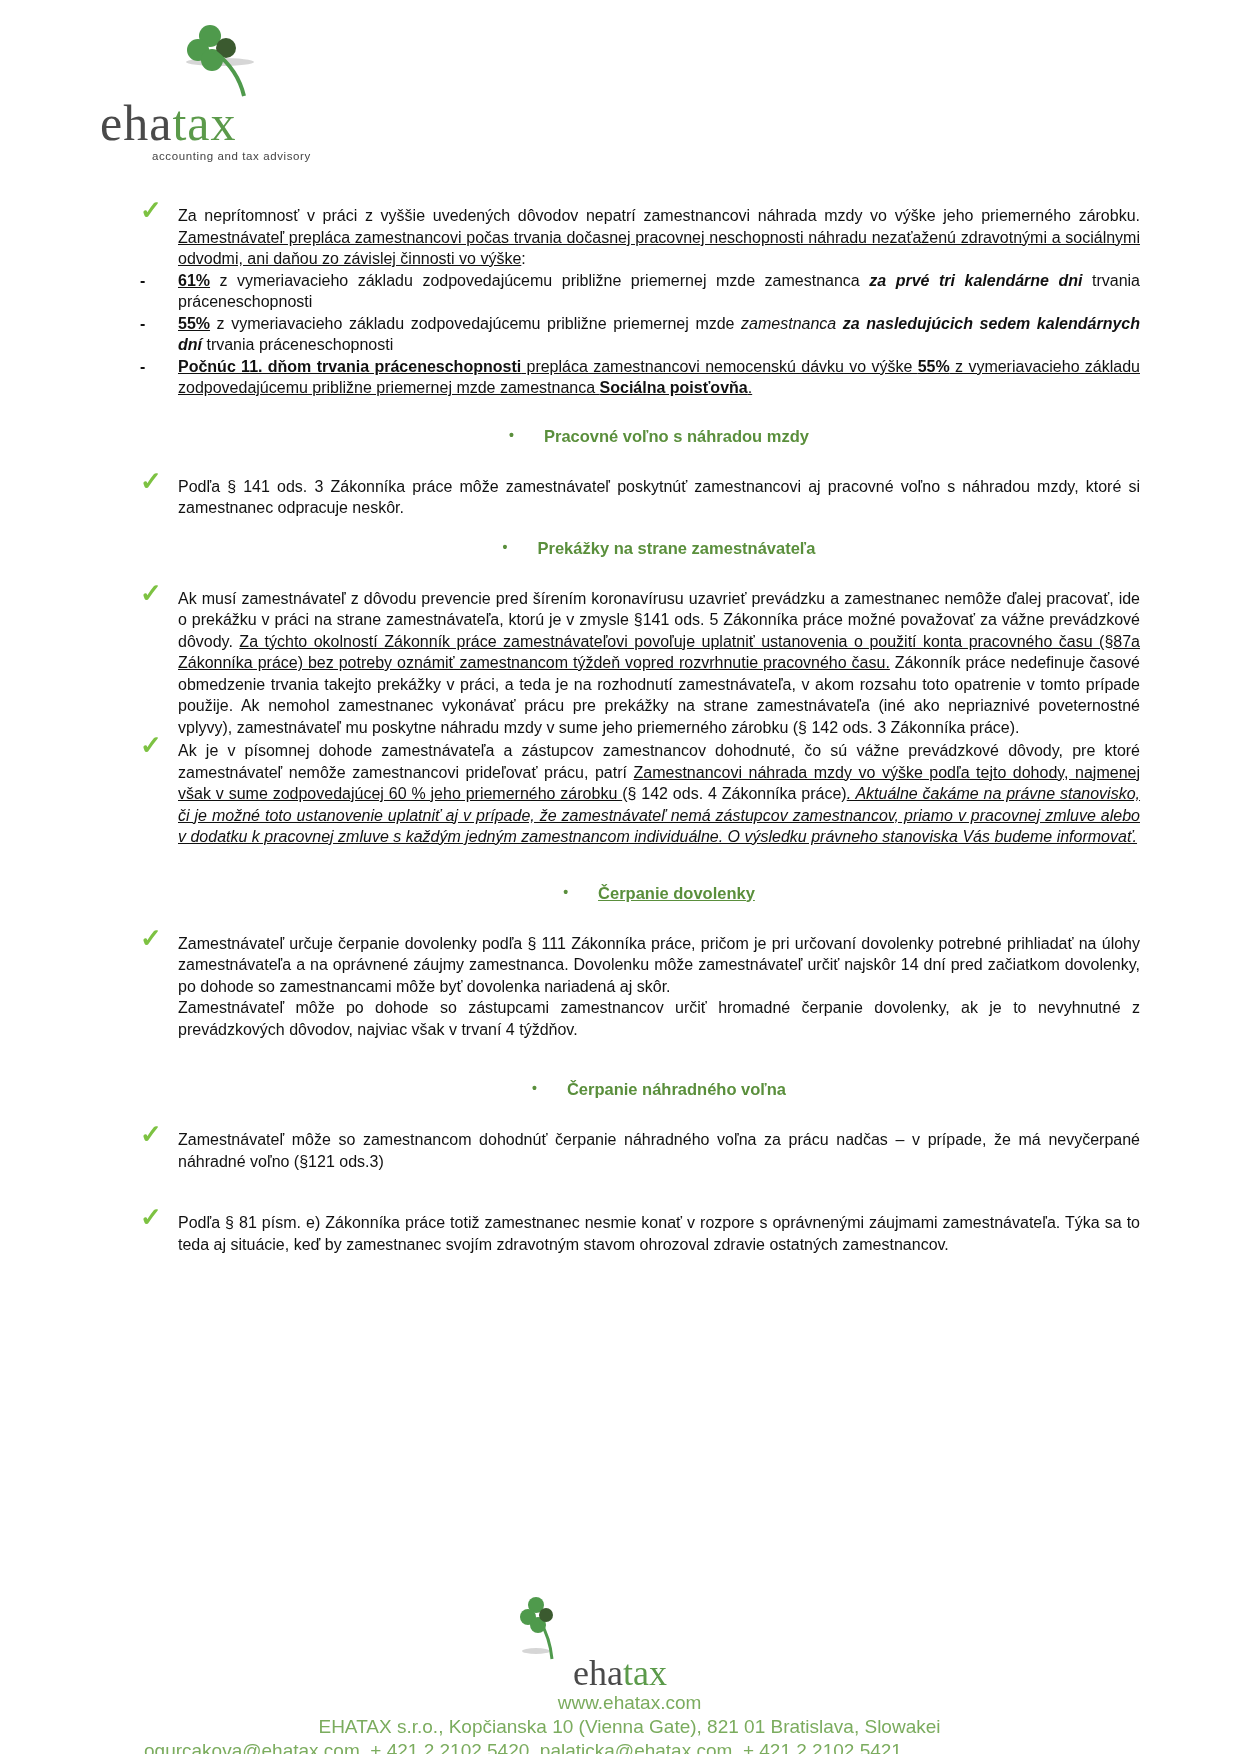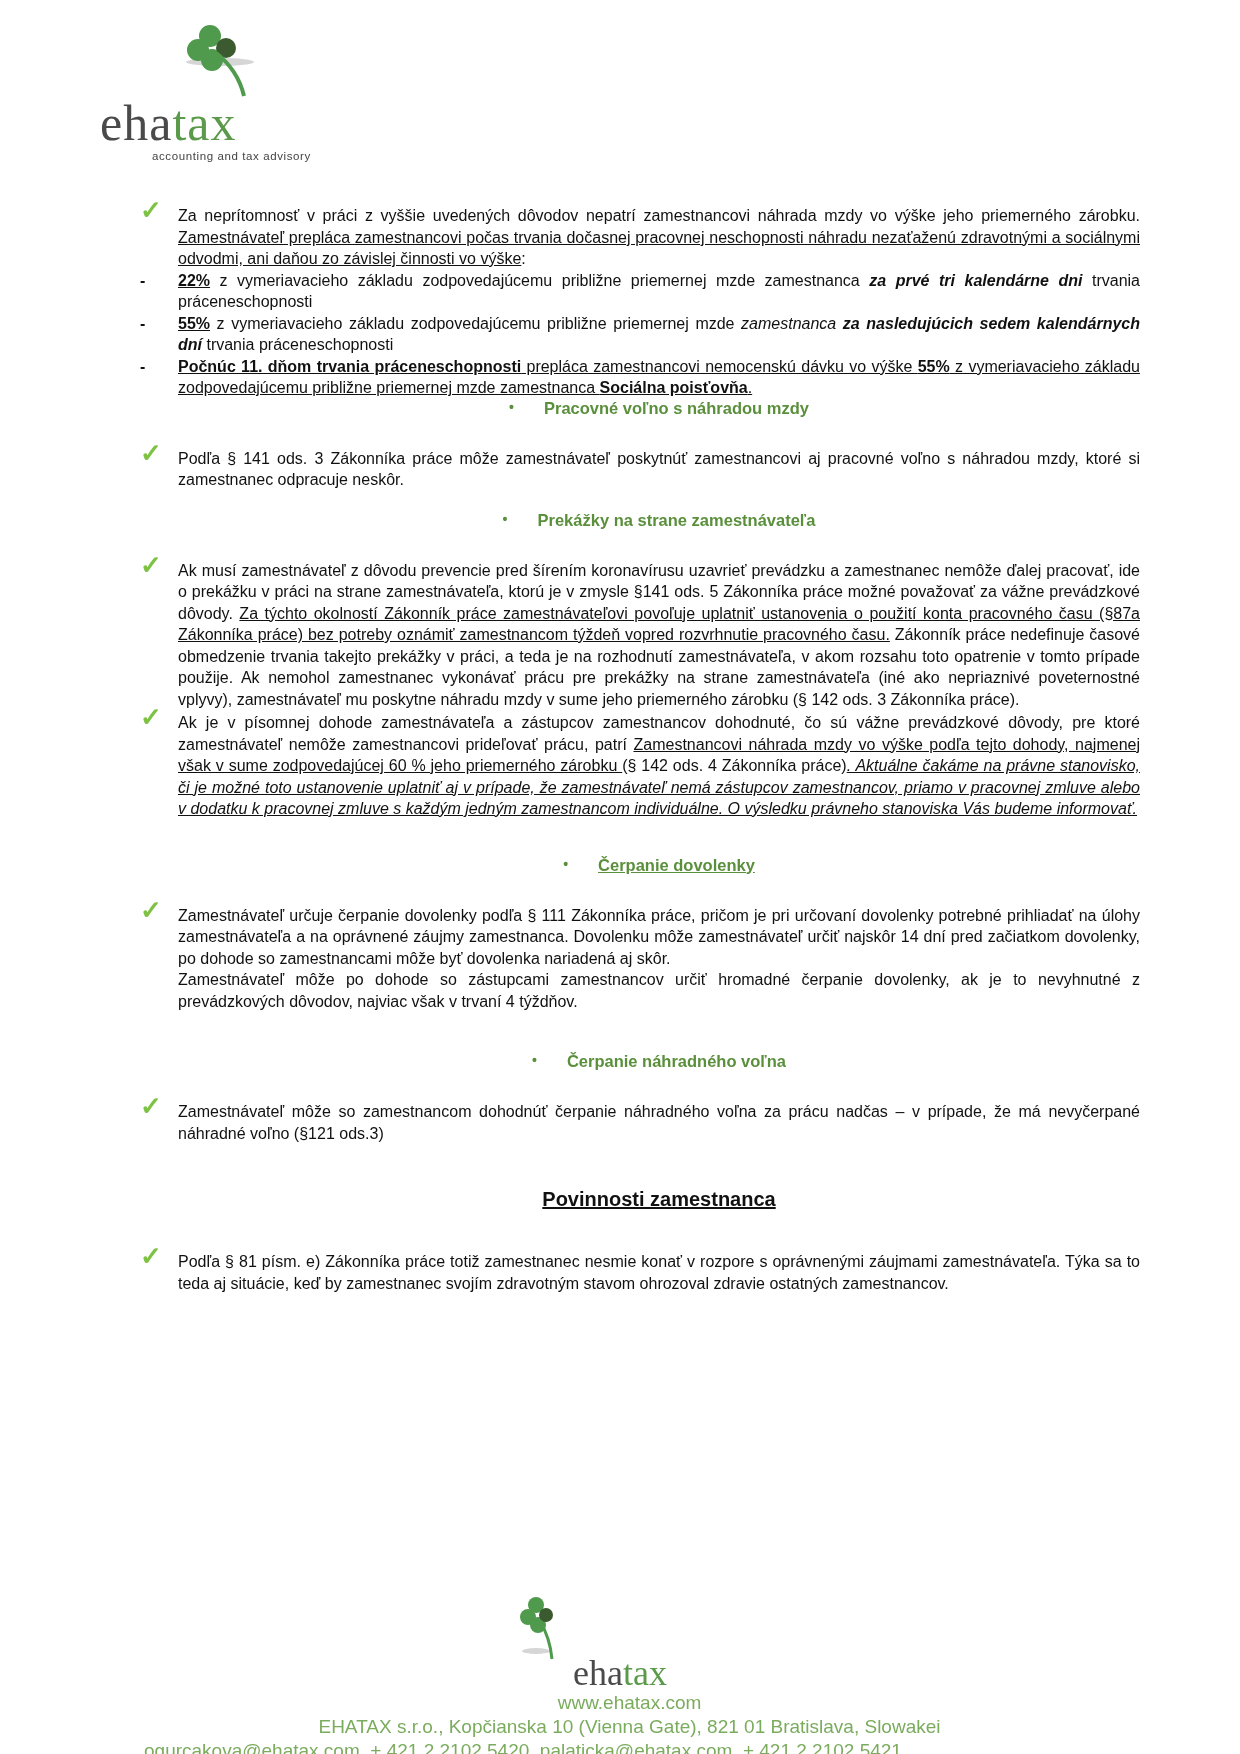--- a/index.html
+++ b/index.html
@@ -50,33 +50,33 @@
 
 <div class="content">
 
   <div class="item">
     <span class="check">✓</span>
     <span>Za neprítomnosť v práci z vyššie uvedených dôvodov nepatrí zamestnancovi náhrada mzdy vo výške jeho priemerného zárobku. </span><span class="u">Zamestnávateľ prepláca zamestnancovi počas trvania dočasnej pracovnej neschopnosti náhradu nezaťaženú zdravotnými a sociálnymi odvodmi, ani daňou zo závislej činnosti vo výške</span><span>:</span>
   </div>
   <ul class="dash-list">
     <li>
       <span class="dash">-</span>
-      <span class="b u">22%</span><span> z vymeriavacieho základu zodpovedajúcemu približne priemernej mzde zamestnanca </span><span class="b i">za prvé tri kalendárne dni</span><span> trvania práceneschopnosti</span>
+      <span class="b u">61%</span><span> z vymeriavacieho základu zodpovedajúcemu približne priemernej mzde zamestnanca </span><span class="b i">za prvé tri kalendárne dni</span><span> trvania práceneschopnosti</span>
     </li>
     <li>
       <span class="dash">-</span>
       <span class="b u">55%</span><span> z vymeriavacieho základu zodpovedajúcemu približne priemernej mzde </span><span class="i">zamestnanca </span><span class="b i">za nasledujúcich sedem kalendárnych dní</span><span> trvania práceneschopnosti</span>
     </li>
     <li>
       <span class="dash">-</span>
       <span class="u"><span class="b">Počnúc 11. dňom trvania práceneschopnosti</span><span> prepláca zamestnancovi nemocenskú dávku vo výške </span><span class="b">55%</span><span> z vymeriavacieho základu zodpovedajúcemu približne priemernej mzde zamestnanca </span><span class="b">Sociálna poisťovňa</span><span>.</span></span>
     </li>
   </ul>
 
-  <div class="section-head" style="">
+  <div class="section-head" style="margin-top:28px;">
     <span class="bullet">•</span><span>Pracovné voľno s náhradou mzdy</span>
   </div>
   <div class="item" style="margin-top:30px;">
     <span class="check">✓</span>
     <span>Podľa § 141 ods. 3 Zákonníka práce môže zamestnávateľ poskytnúť zamestnancovi aj pracovné voľno s náhradou mzdy, ktoré si zamestnanec odpracuje neskôr.</span>
   </div>
 
   <div class="section-head" style="margin-top:20px;">
     <span class="bullet">•</span><span>Prekážky na strane zamestnávateľa</span>
   </div>
@@ -101,21 +101,20 @@
   </div>
 
   <div class="section-head" style="margin-top:40px;">
     <span class="bullet">•</span><span>Čerpanie náhradného voľna</span>
   </div>
   <div class="item" style="margin-top:30px;">
     <span class="check">✓</span>
     <span>Zamestnávateľ môže so zamestnancom dohodnúť čerpanie náhradného voľna za prácu nadčas – v prípade, že má nevyčerpané náhradné voľno (§121 ods.3)</span>
   </div>
 
-  <div class="main-head" style="margin-top:44px;">Povinnosti zamestnanca</div>
   <div class="item" style="margin-top:40px;">
     <span class="check">✓</span>
   </div>
   <div class="item">
     <span>Podľa § 81 písm. e) Zákonníka práce totiž zamestnanec nesmie konať v rozpore s oprávnenými záujmami zamestnávateľa. Týka sa to teda aj situácie, keď by zamestnanec svojím zdravotným stavom ohrozoval zdravie ostatných zamestnancov.</span>
   </div>
 </div>
 
 <div class="footer">
   <svg style="position:absolute;left:510px;top:8px;" width="60" height="70" viewBox="0 0 60 70">

